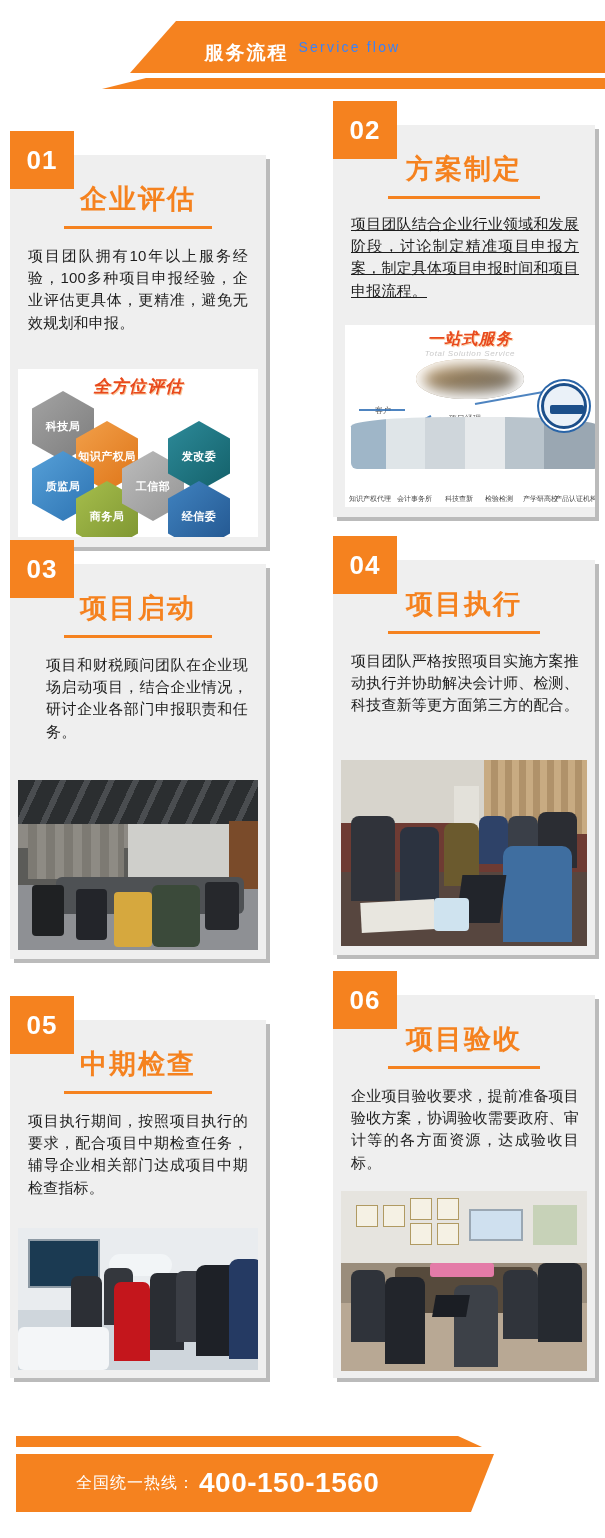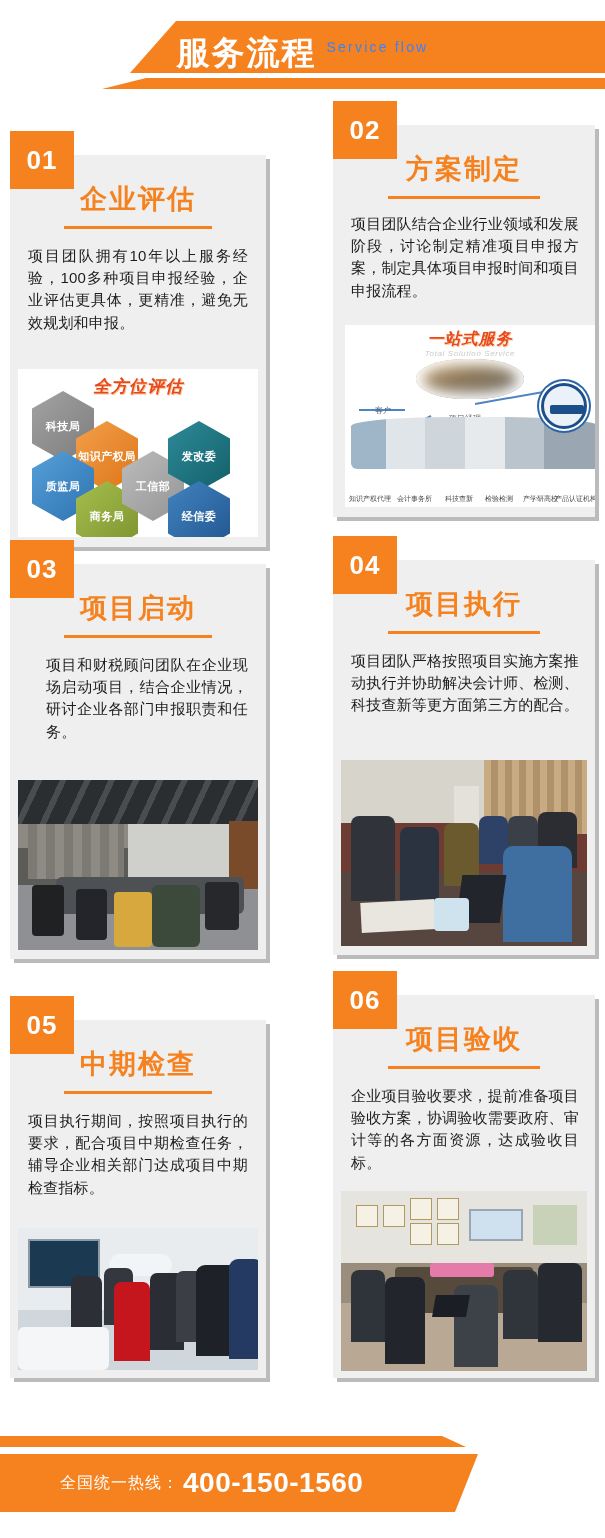--- a/index.html
+++ b/index.html
@@ -18,21 +18,21 @@
   }
   .hdr-line {
     position:absolute; left:0; top:78px; width:605px; height:11px;
     background:#F5821F;
     clip-path: polygon(146px 0, 605px 0, 605px 11px, 102px 11px);
   }
   .hdr-titles {
     position:absolute; left:0; top:21px; width:605px; height:52px;
     display:flex; align-items:center; justify-content:center; gap:10px;
   }
-  .hdr-cn { color:#ffffff; font-size:33px; font-weight:bold; letter-spacing:2px;margin-top:12px; }
+  .hdr-cn { color:#ffffff; font-size:19px; font-weight:bold; letter-spacing:2px;margin-top:12px; }
   .hdr-en { color:#3b82f6; font-size:14px; letter-spacing:2.2px; font-weight:400; }
 
   .card {
     position:absolute; background:#EFEFEF;
     box-shadow:4px 4px 0 0 rgba(175,175,175,0.85);
   }
   .badge {
     position:absolute; left:0; top:-24px; width:64px; height:58px;
     background:#F5821F; color:#ffffff;
     font-size:26px; font-weight:bold; letter-spacing:1px;
@@ -99,21 +99,21 @@
     position:absolute; right:8px; top:58px; width:46px; height:46px;
     border-radius:50%; border:3px solid #1c4f8a; background:#eaf1f8;
     box-shadow:0 0 0 2px #ffffff, 0 0 0 4px #2a65a8;
   }
   .oss-seal:after{
     content:""; position:absolute; left:6px; top:19px; width:34px; height:9px;
     background:#1c4f8a; border-radius:2px;
   }
 
   
-  .footer-wrap { position:absolute; left:0; bottom:0; width:494px; height:138px; }
+  .footer-wrap { position:absolute; left:16px; bottom:0; width:494px; height:138px; }
   .ftr-line {
     position:absolute; left:0; top:36px; width:605px; height:11px;
     background:#F5821F;
     clip-path: polygon(0 0, 442px 0, 466px 11px, 0 11px);
   }
   .ftr-band {
     position:absolute; left:0; top:54px; width:605px; height:58px;
     background:#F5821F;
     clip-path: polygon(0 0, 478px 0, 455px 58px, 0 58px);
   }
@@ -165,21 +165,21 @@
     <div class="hex" style="left:150px; top:112px; background:linear-gradient(135deg,#4083C0,#22558E);">
         <span>经信委</span>
       </div>
   </div>
 </div>
 
 <div class="card" style="left:333px; top:125px; width:262px; height:392px;">
   <div class="badge">02</div>
   <div class="card-title">方案制定</div>
   <div class="title-rule" style="width:152px;"></div>
-  <div class="card-body" style="padding:14px 16px 0 18px;">项目团队结合企业行业领域和发展阶段，讨论制定精准项目申报方案，制定具体项目申报时间和项目申报流程。</div>
+  <div class="card-body" style="padding:14px 16px 0 18px;text-decoration:underline;">项目团队结合企业行业领域和发展阶段，讨论制定精准项目申报方案，制定具体项目申报时间和项目申报流程。</div>
 
   <div class="oss" style="position:absolute; left:6px; top:200px; width:250px; height:182px;margin-left:6px;">
     <div class="oss-title">一站式服务</div>
     <div class="oss-sub">Total Solution Service</div>
     <div class="oss-hub"></div>
 
     <div class="oss-lab" style="left:30px; top:80px;">客户</div>
     <div class="oss-lab" style="left:104px; top:88px;">项目经理</div>
 
     <div class="oss-arrow" style="left:60px;  top:84px;  width:46px; transform:rotate(180deg);"></div>

